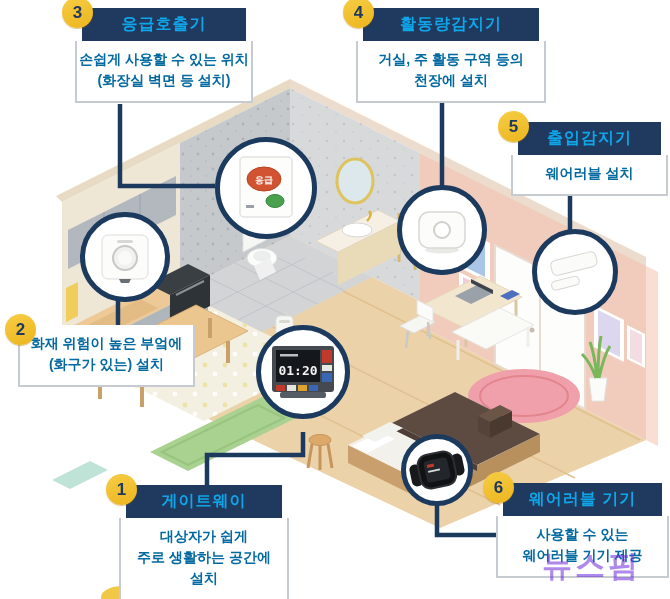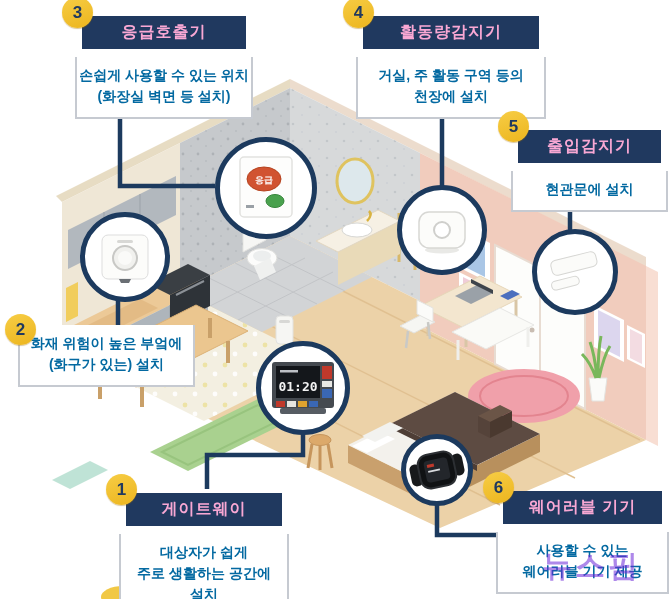--- a/index.html
+++ b/index.html
@@ -5,21 +5,21 @@
   *{margin:0;padding:0;box-sizing:border-box}
   html,body{background:#ffffff}
   body{font-family:"Liberation Sans","DejaVu Sans",sans-serif}
   .canvas{position:relative;width:670px;height:599px;background:#fff;overflow:hidden}
   .room,.lines{position:absolute;left:0;top:0}
   .room{z-index:1}
   .lines{z-index:5}
   .dcircle{position:absolute;z-index:10;background:#fff;border:5px solid #1c3a5e;border-radius:50%;
            display:flex;align-items:center;justify-content:center}
   .callout{position:absolute;z-index:20}
-  .hd{position:relative;margin:8px 7px;background:#20395f;color:#f9a8d4;font-weight:bold;font-size:16px;
+  .hd{position:relative;margin:0 7px;background:#20395f;color:#0ea5e9;font-weight:bold;font-size:16px;
       text-align:center;padding:6px 0;letter-spacing:1px}
   .bd{background:#fff;border:2px solid #c6cad1;border-top:none;padding:8px 2px 10px;text-align:center;
       font-size:14px;font-weight:600;color:#0369a1;line-height:21px;word-break:keep-all}
   .badge{position:absolute;left:-13px;top:-11px;width:31px;height:31px;border-radius:50%;
          background:linear-gradient(160deg,#f7cd45,#ecb51e);color:#20395f;font-size:17px;font-weight:bold;
          display:flex;align-items:center;justify-content:center;z-index:2;box-shadow:0 1px 1px rgba(160,110,0,.4)}
   .watermark{position:absolute;left:542px;top:546px;z-index:30;color:#6d28d9;opacity:.55;
              font-size:30px;font-weight:bold;letter-spacing:3px;pointer-events:none}
 </style>
 </head>
@@ -249,21 +249,21 @@
 
   <div class="dcircle" style="left:532px;top:229px;width:86px;height:86px">
     <svg width="64" height="48" viewBox="0 0 64 48">
       <g transform="rotate(-14 32 24)">
         <rect x="10" y="8" width="46" height="15" rx="5" fill="#fbfbf9" stroke="#d6d6d3"></rect>
         <rect x="6" y="28" width="28" height="9" rx="4" fill="#fbfbf9" stroke="#d6d6d3"></rect>
       </g>
     </svg>
   </div>
 
-  <div class="dcircle" style="left:256px;top:341px;width:94px;height:94px">
+  <div class="dcircle" style="left:256px;top:325px;width:94px;height:94px">
     <svg width="66" height="56" viewBox="0 0 66 56">
       <rect x="10" y="48" width="46" height="6" rx="2" fill="#565c63"></rect>
       <rect x="2" y="2" width="62" height="46" rx="3" fill="#454a50"></rect>
       <rect x="6" y="6" width="44" height="32" fill="#14171b"></rect>
       <rect x="10" y="10" width="18" height="2.5" fill="#cfd3d8" opacity="0.9"></rect>
       <text x="28" y="31" text-anchor="middle" font-family="DejaVu Sans Mono,monospace" font-size="13" font-weight="bold" fill="#f2f2f2">01:20</text>
       <rect x="52" y="6" width="10" height="13" fill="#c0392b"></rect>
       <rect x="52" y="21" width="10" height="6" fill="#e8e8e4"></rect>
       <rect x="52" y="29" width="10" height="9" fill="#3a67b4"></rect>
       <rect x="6" y="41" width="9" height="6" fill="#c0392b"></rect>
@@ -318,21 +318,21 @@
     <div class="bd">
       <div>거실, 주 활동 구역 등의</div>
       <div>천장에 설치</div>
     </div>
   </div>
 
   <div class="callout" style="left:511px;top:122px;width:157px">
     <div class="badge">5</div>
     <div class="hd">출입감지기</div>
     <div class="bd">
-      <div>현관문에 설치</div>
+      <div>웨어러블 설치</div>
     </div>
   </div>
 
   <div class="callout" style="left:496px;top:483px;width:173px">
     <div class="badge">6</div>
     <div class="hd">웨어러블 기기</div>
     <div class="bd">
       <div>사용할 수 있는</div>
       <div>웨어러블 기기 제공</div>
     </div>

